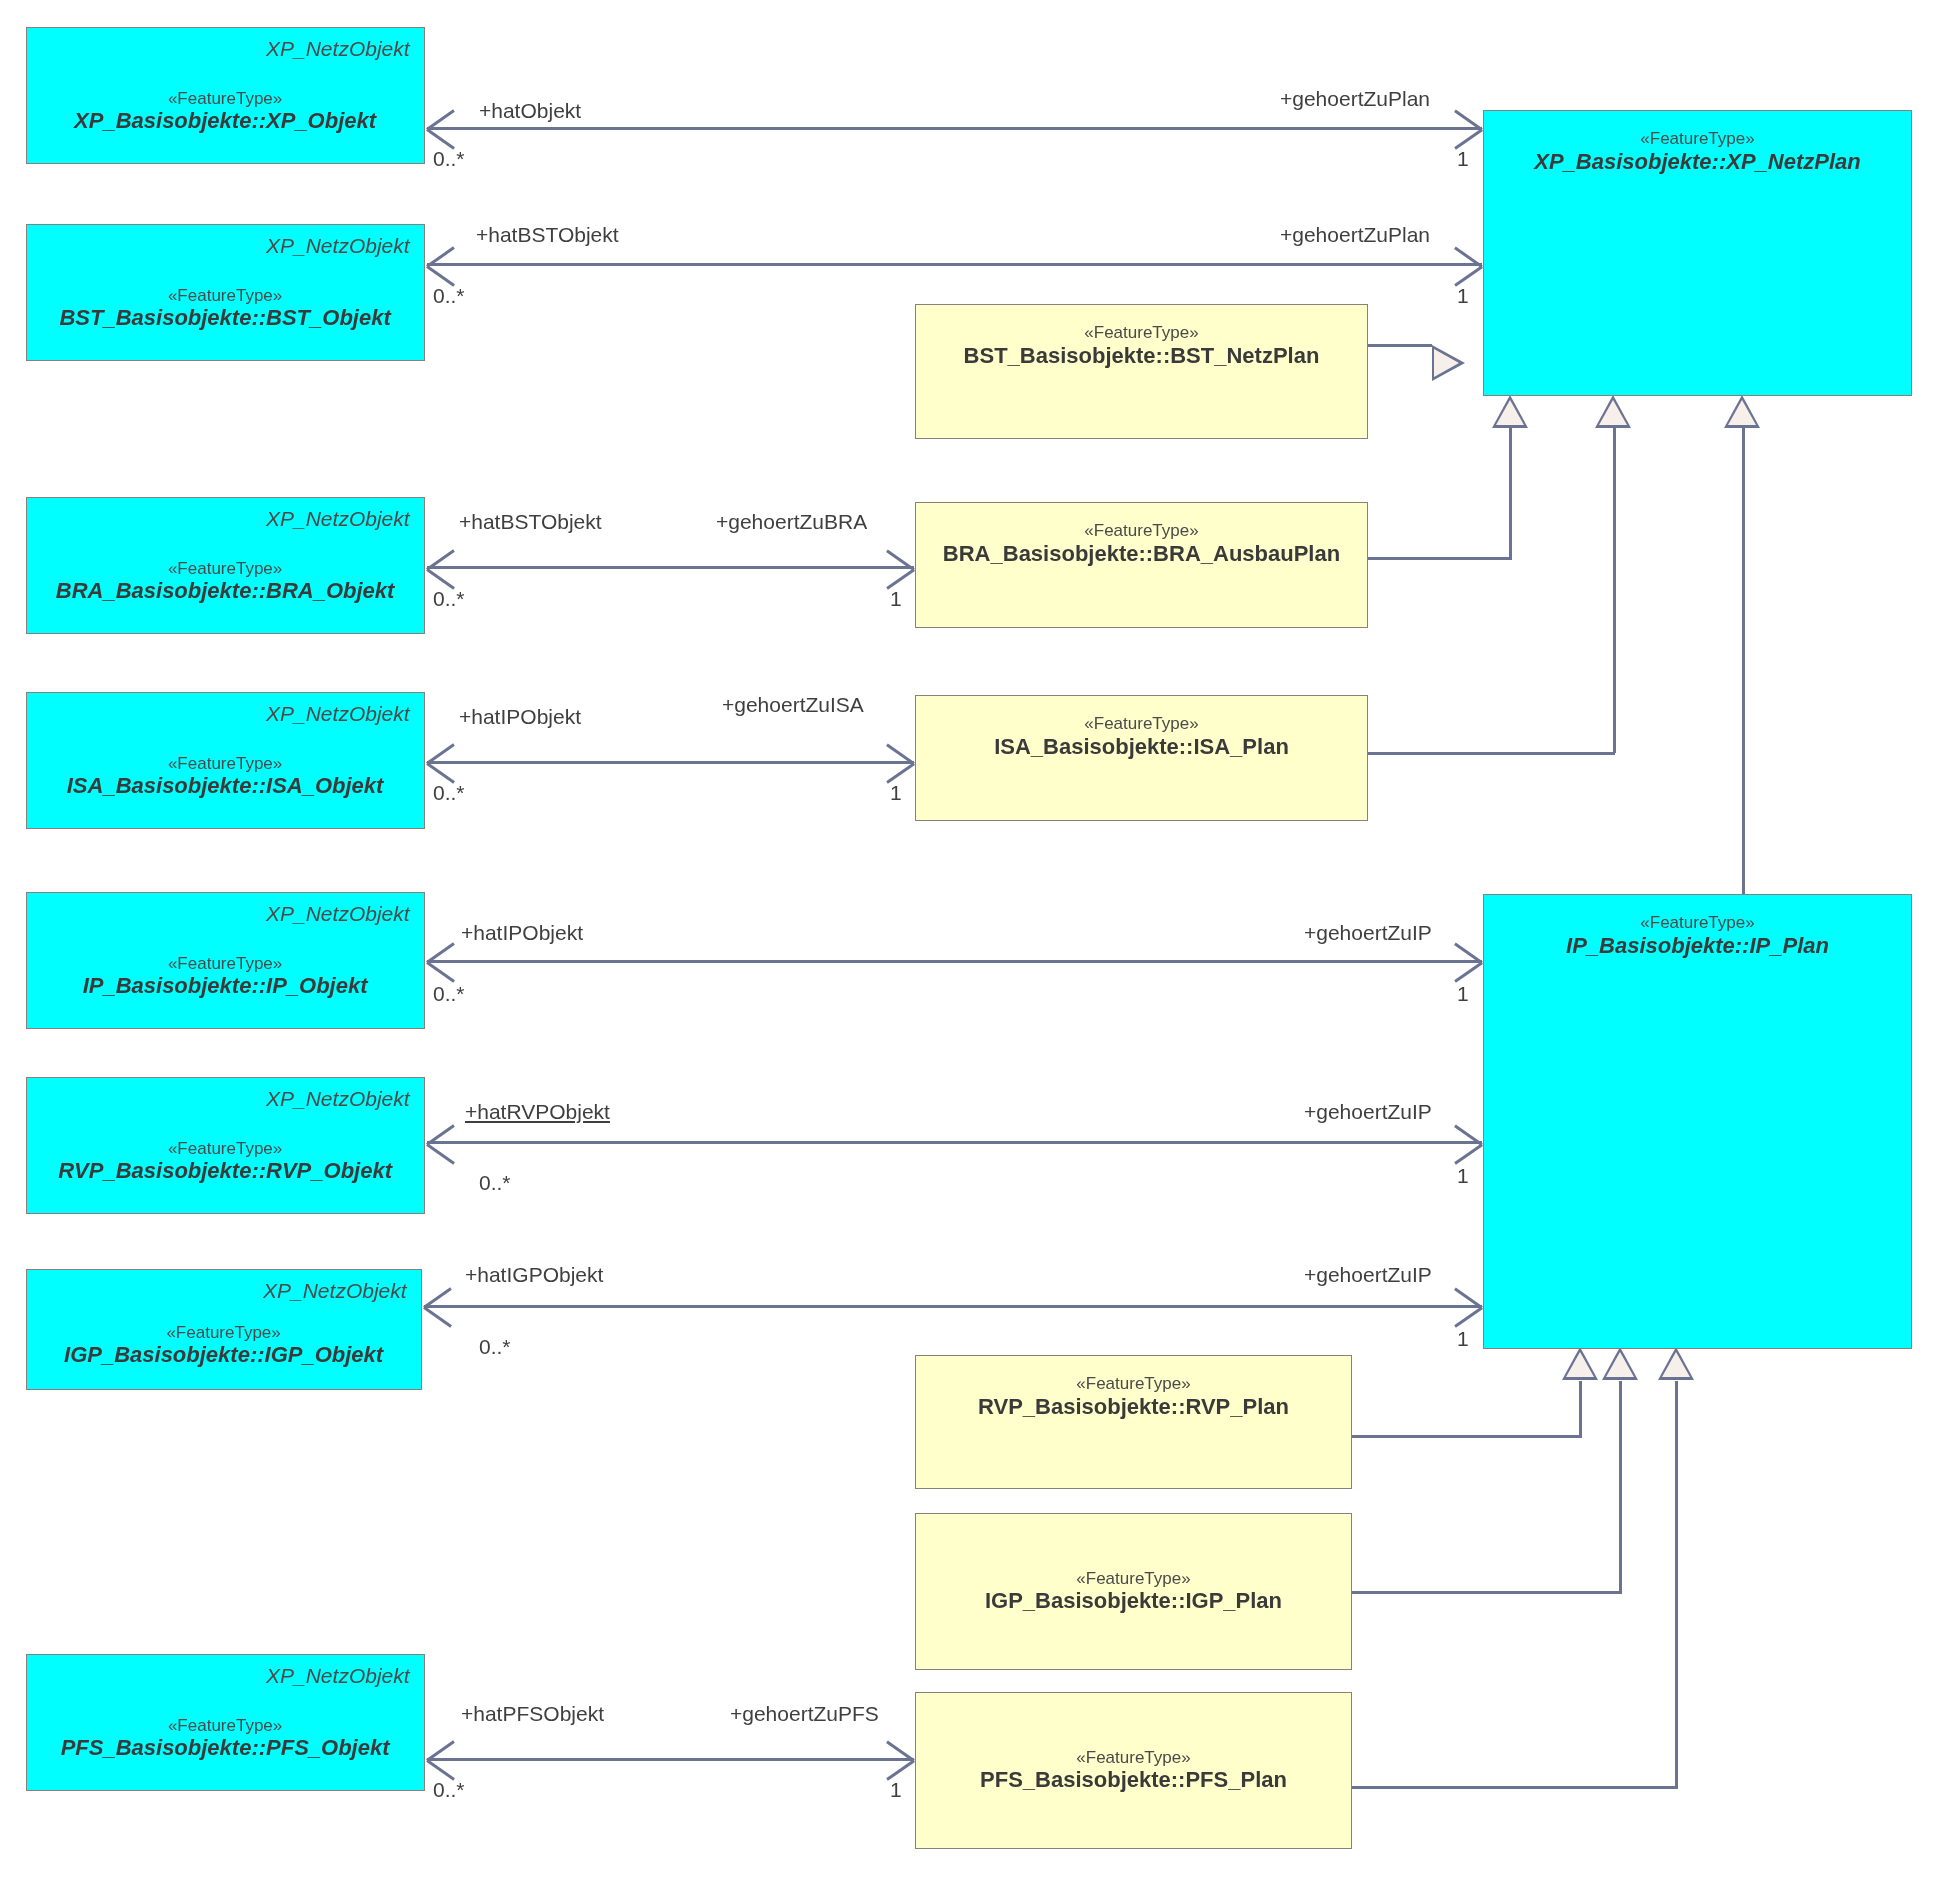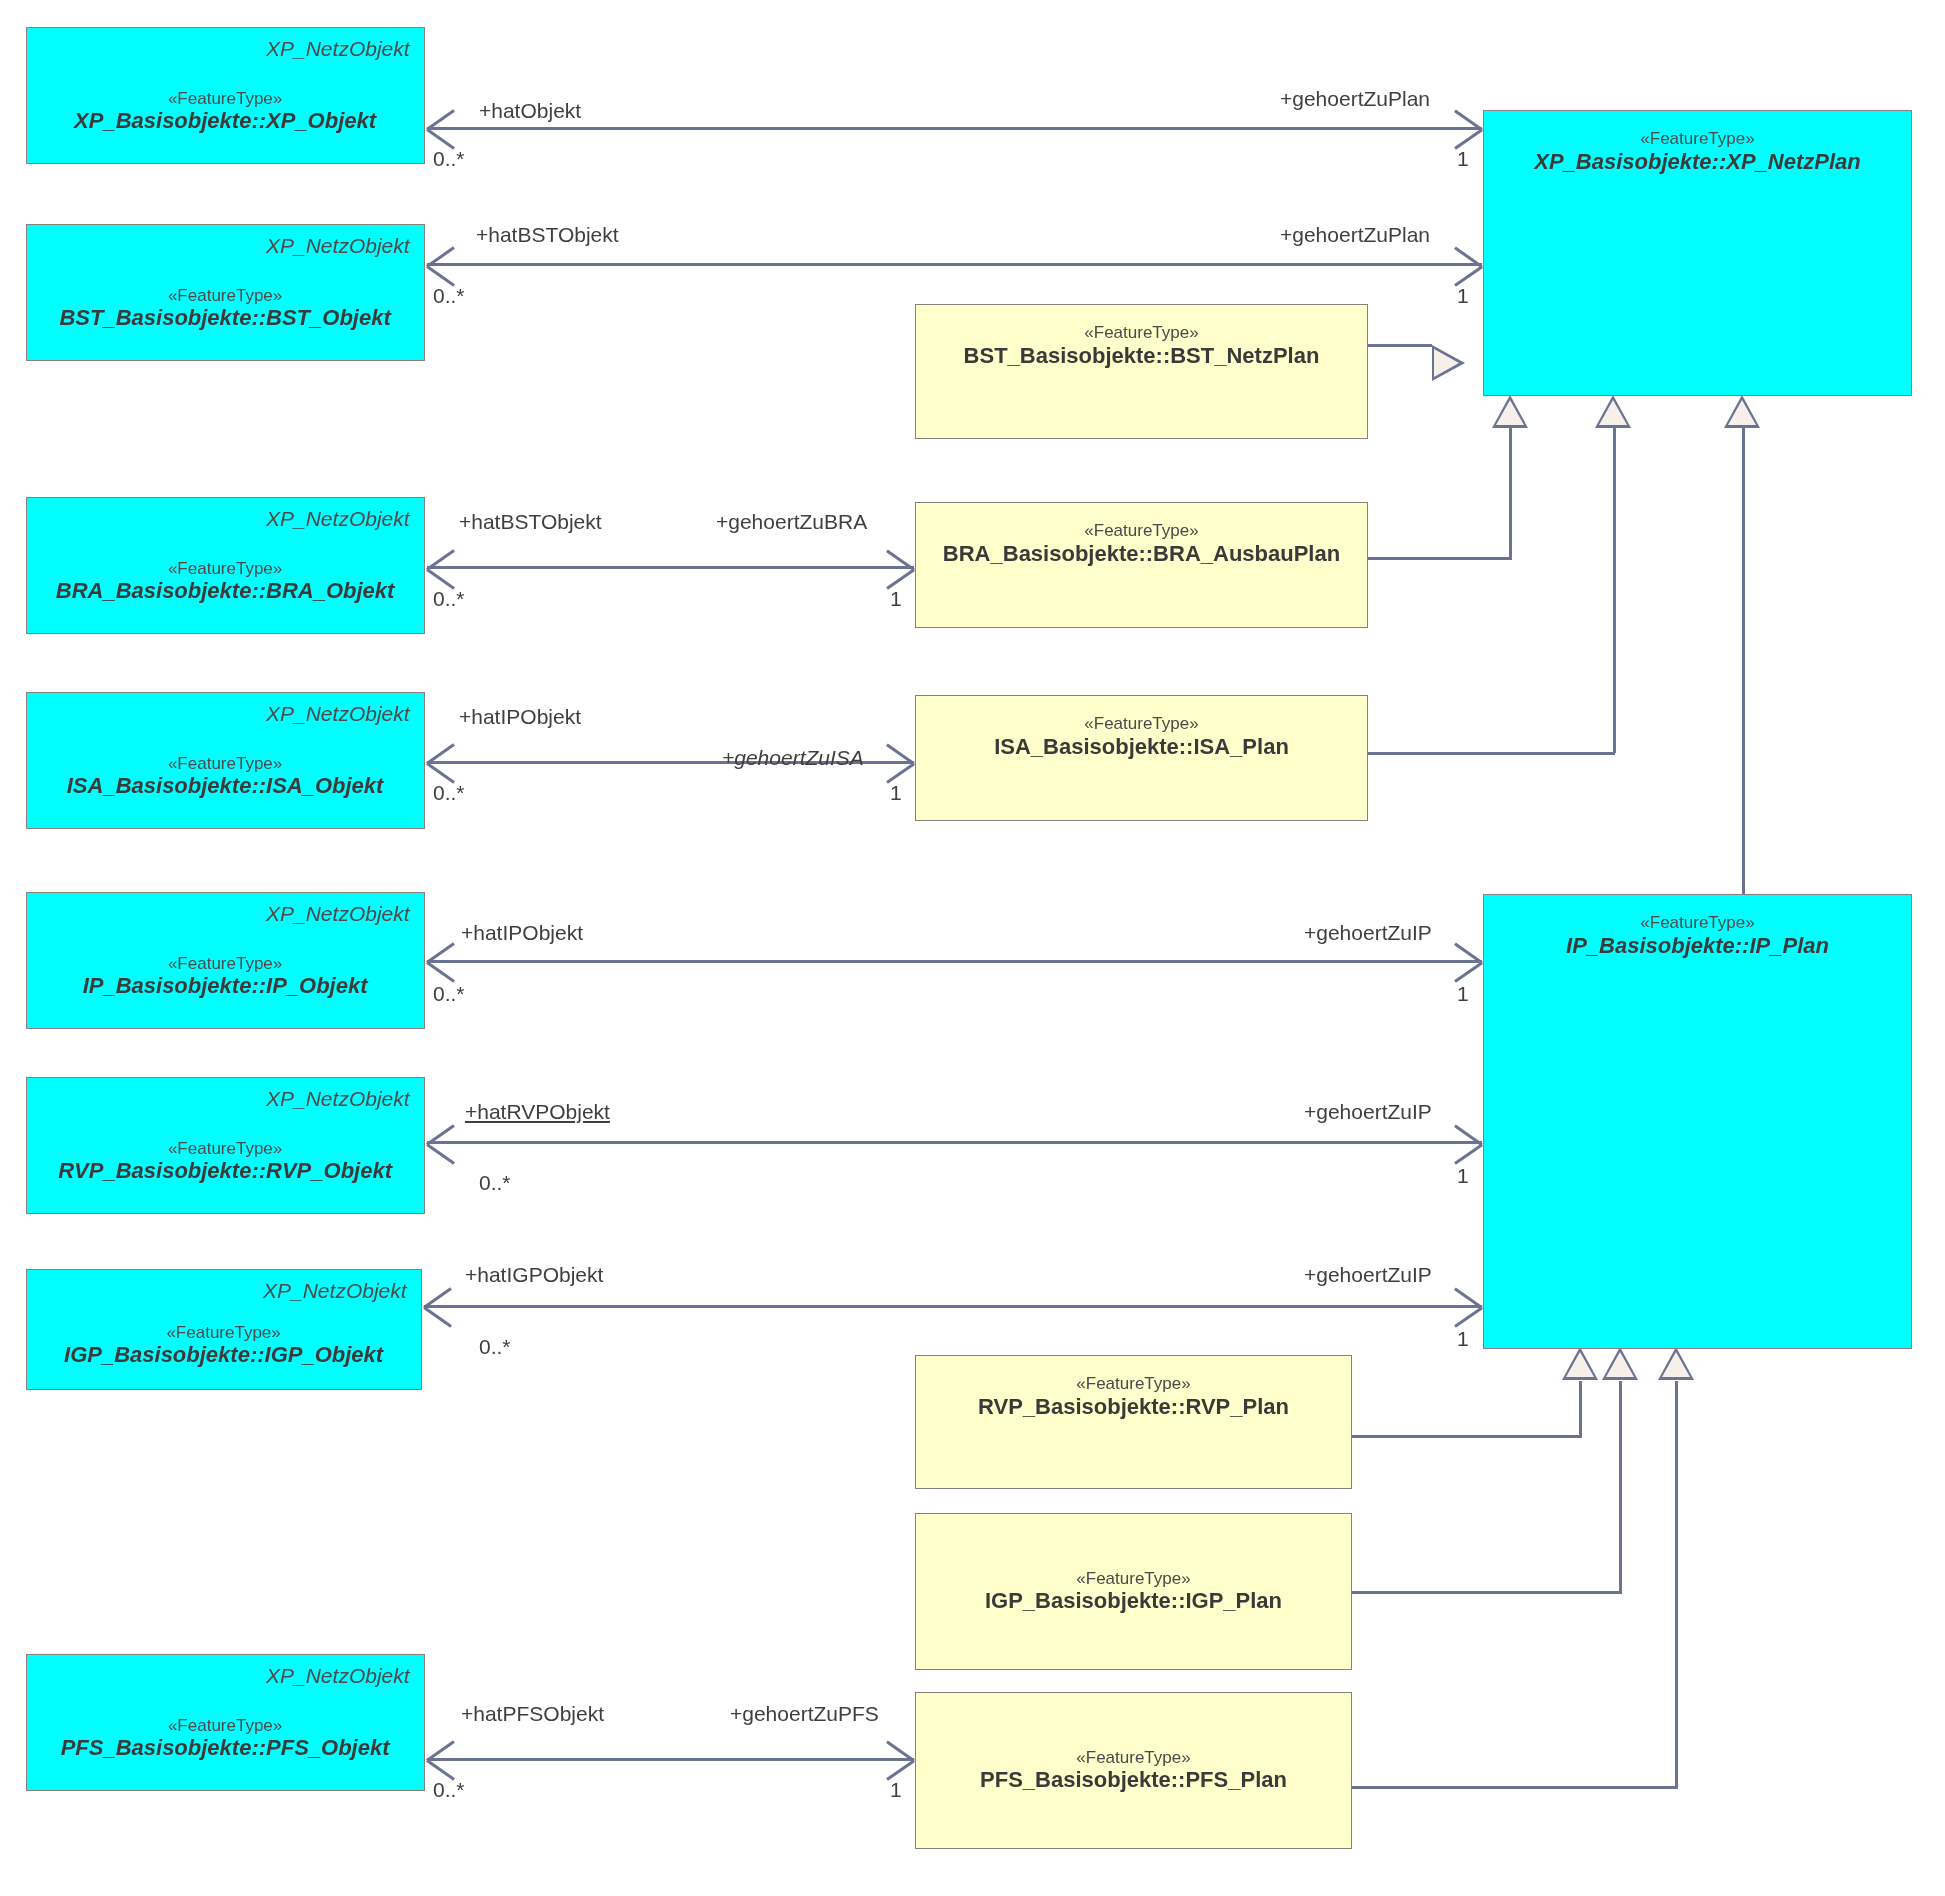--- a/index.html
+++ b/index.html
@@ -306,21 +306,21 @@
   <div class="elabel" style="left:1280px;top:224px;">+gehoertZuPlan</div>
   <div class="mult" style="left:1457px;top:285px;">1</div>
 
   <div class="elabel" style="left:459px;top:511px;">+hatBSTObjekt</div>
   <div class="mult" style="left:433px;top:588px;">0..*</div>
   <div class="elabel" style="left:716px;top:511px;">+gehoertZuBRA</div>
   <div class="mult" style="left:890px;top:588px;">1</div>
 
   <div class="elabel" style="left:459px;top:706px;">+hatIPObjekt</div>
   <div class="mult" style="left:433px;top:782px;">0..*</div>
-  <div class="elabel" style="left:722px;top:747px;font-style:italic;">+gehoertZuISA</div>
+  <div class="elabel" style="left:722px;top:694px;">+gehoertZuISA</div>
   <div class="mult" style="left:890px;top:782px;">1</div>
 
   <div class="elabel" style="left:461px;top:922px;">+hatIPObjekt</div>
   <div class="mult" style="left:433px;top:983px;">0..*</div>
   <div class="elabel" style="left:1304px;top:922px;">+gehoertZuIP</div>
   <div class="mult" style="left:1457px;top:983px;">1</div>
 
   <div class="elabel" style="left:465px;top:1101px;text-decoration:underline;">+hatRVPObjekt</div>
   <div class="mult" style="left:479px;top:1172px;">0..*</div>
   <div class="elabel" style="left:1304px;top:1101px;">+gehoertZuIP</div>

